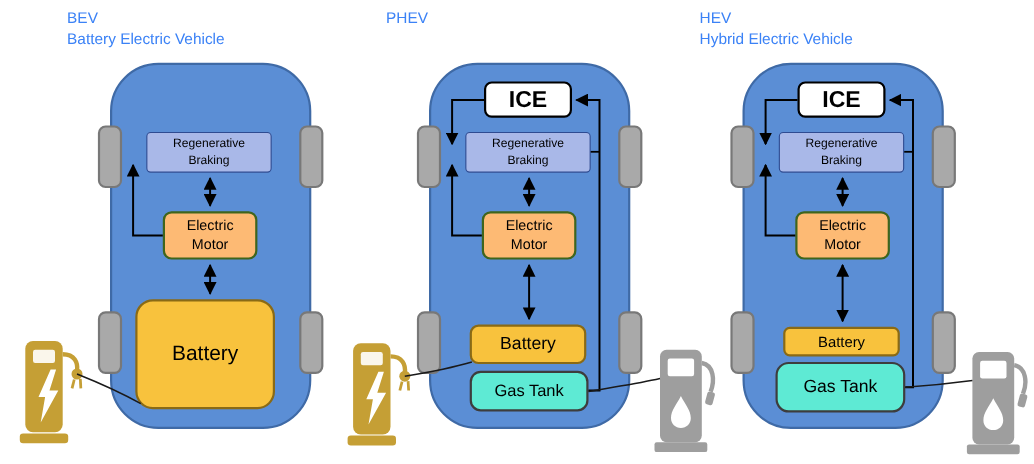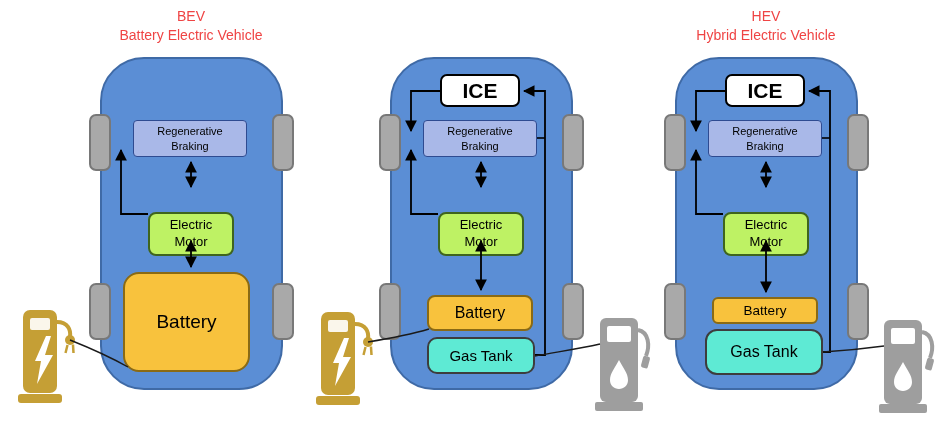--- a/index.html
+++ b/index.html
@@ -1,24 +1,24 @@
 <!DOCTYPE html>
 <html><head>
 <meta charset="utf-8">
 <style>
   * { margin:0; padding:0; box-sizing:border-box; }
   body { background:#fff; font-family:"Liberation Sans", sans-serif; }
   .stage { position:relative; width:940px; height:422px; background:#fff; overflow:hidden; color:#000; }
   .layer { position:absolute; inset:0; }
-  .title-line { position:absolute; width:260px; text-align:center; font-size:14px; color:#ef4444; }
+  .title-line { position:absolute; width:260px; font-size:14px; color:#3b82f6; }
   .car { position:absolute; top:57px; width:183px; height:333px; background:#5b8ed5; border:2.5px solid #3f6aa6; border-radius:44px; }
   .wheel { position:absolute; width:22px; height:57px; background:#a9a9a9; border:2px solid #787878; border-radius:7px; }
   .box { position:absolute; display:flex; align-items:center; justify-content:center; text-align:center; color:#000; }
   .regen { left:0; width:114px; height:37px; top:120px; background:#a9b8e8; border:1.5px solid #2e4b91; border-radius:4px; font-size:11px; line-height:1.3; padding:0 6px; }
-  .motor { width:86px; height:44px; top:192px; background:#bef264; border:2px solid #3f651d; border-radius:8px; font-size:13px; line-height:1.3; padding:0 25px;margin-top:20px; }
+  .motor { width:86px; height:44px; top:192px; background:#fdba74; border:2px solid #3f651d; border-radius:8px; font-size:13px; line-height:1.3; padding:0 25px; }
   .ice { width:80px; height:33px; top:74px; background:#ffffff; border:2px solid #000; border-radius:7px; font-size:21px; font-weight:700; }
   .battery { background:#f8c23d; border:2px solid #8a6a15; }
   .gastank { background:#5eead4; border:2px solid #3d3d3d; }
   svg.overlay { position:absolute; left:0; top:0; z-index:30; pointer-events:none; }
   .icon { position:absolute; z-index:5; }
   .lineA { stroke:#000; stroke-width:1.8; fill:none; }
   .plain { stroke:#000; stroke-width:1.6; fill:none; }
   .cable { stroke:#1a1a1a; stroke-width:1.4; fill:none; }
 </style>
 </head>
@@ -44,20 +44,21 @@
       <polygon points="34,30 23,55 29,55 25,78 41,49 33,49 39,30" fill="#ffffff"></polygon>
       <rect x="6" y="88" width="44" height="9" rx="3" fill="#c59f35"></rect>
       <path d="M45,16 C56,16 59,24 58,31" stroke="#c59f35" stroke-width="4" fill="none"></path>
       <circle cx="58" cy="34" r="5" fill="#c59f35"></circle>
       <line x1="55.5" y1="39" x2="53.5" y2="47" stroke="#c59f35" stroke-width="2.5"></line>
       <line x1="61" y1="38.5" x2="61.5" y2="47" stroke="#c59f35" stroke-width="2.5"></line>
     </svg>
   </div>
 
   <div class="layer">
+    <div class="title-line" style="left:351px; top:8px;">PHEV</div>
     <div class="car" style="left:390px;"></div>
     <div class="wheel" style="left:379px; top:114px;"></div>
     <div class="wheel" style="left:562px; top:114px;"></div>
     <div class="wheel" style="left:379px; top:283px;"></div>
     <div class="wheel" style="left:562px; top:283px;"></div>
     <div class="box ice" style="left:440px;">ICE</div>
     <div class="box regen" style="left:423px;">Regenerative Braking</div>
     <div class="box motor" style="left:438px;">Electric Motor</div>
     <div class="box battery" style="left:427px; top:295px; width:106px; height:36px; border-radius:8px; font-size:16px;">Battery</div>
     <div class="box gastank" style="left:427px; top:337px; width:108px; height:37px; border-radius:10px; font-size:15px;">Gas Tank</div>

